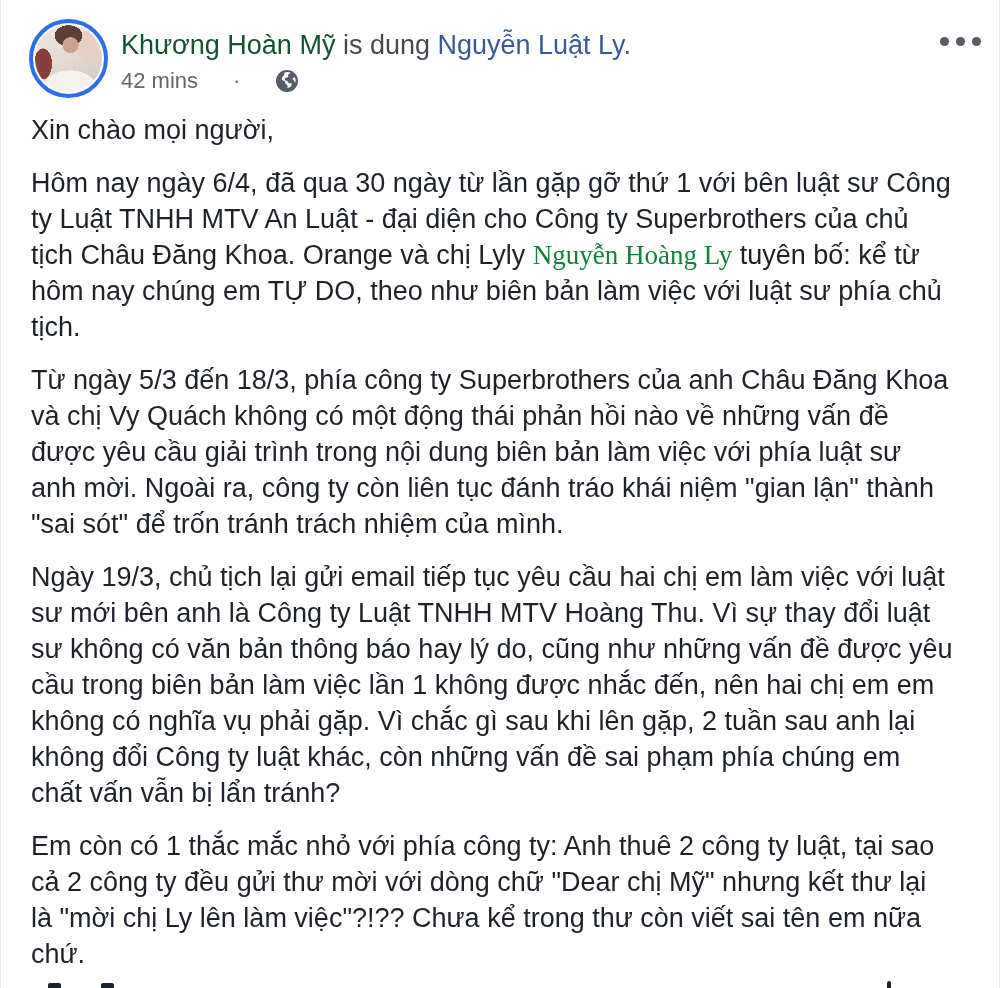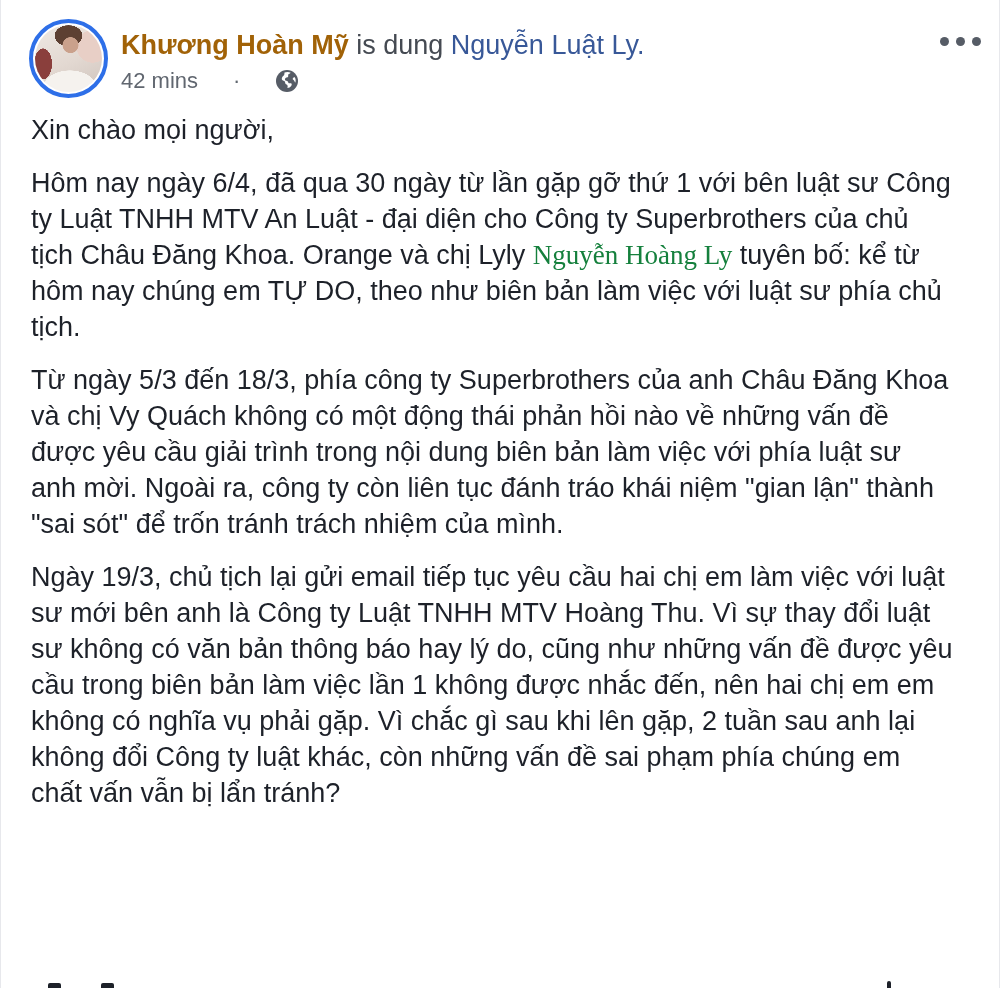--- a/index.html
+++ b/index.html
@@ -25,21 +25,21 @@
       radial-gradient(circle at 53% 30%, #caa18c 0 13%, rgba(0,0,0,0) 14%),
       radial-gradient(ellipse 34% 26% at 50% 16%, #5d4032 0 60%, rgba(0,0,0,0) 61%),
       radial-gradient(ellipse 22% 38% at 12% 58%, #8a3f3c 0 60%, rgba(0,0,0,0) 61%),
       radial-gradient(ellipse 58% 40% at 52% 96%, #f5f2ee 0 70%, rgba(0,0,0,0) 71%),
       radial-gradient(ellipse 40% 40% at 86% 32%, #e8cfc6 0 60%, rgba(0,0,0,0) 61%),
       linear-gradient(155deg,#efe9e3 0%,#e2d8d1 55%,#cfc4bd 100%);
   }
 
   .header-text { margin-left:92px; padding-top:8px; }
   .title-line { font-size:27px; line-height:34px; color:#454a52; }
-  .author-link { color:#a16207; font-weight:700; text-decoration:none; cursor:pointer; }
+  .author-link { color:#14532d; font-weight:400; text-decoration:none; cursor:pointer; }
   .tagged-link { color:#385898; text-decoration:none; cursor:pointer; }
 
   .meta-line { display:flex; align-items:center; margin-top:6px; font-size:22px; color:#616770;gap:28px; }
   .meta-sep { margin:0 7px; }
   .globe-icon svg { display:block; width:24px; height:24px; }
 
   .more-button {
     position:absolute; right:14px; top:33px; display:flex; gap:7px;
     padding:4px; cursor:pointer; align-items:center;
   }
@@ -113,20 +113,24 @@
 "sai sót" để trốn tránh trách nhiệm của mình.</span></p>
 
     <p><span>Ngày 19/3, chủ tịch lại gửi email tiếp tục yêu cầu hai chị em làm việc với luật
 sư mới bên anh là Công ty Luật TNHH MTV Hoàng Thu. Vì sự thay đổi luật
 sư không có văn bản thông báo hay lý do, cũng như những vấn đề được yêu
 cầu trong biên bản làm việc lần 1 không được nhắc đến, nên hai chị em em
 không có nghĩa vụ phải gặp. Vì chắc gì sau khi lên gặp, 2 tuần sau anh lại
 không đổi Công ty luật khác, còn những vấn đề sai phạm phía chúng em
 chất vấn vẫn bị lẩn tránh?</span></p>
 
+    <p><span>Em còn có 1 thắc mắc nhỏ với phía công ty: Anh thuê 2 công ty luật, tại sao
+cả 2 công ty đều gửi thư mời với dòng chữ "Dear chị Mỹ" nhưng kết thư lại
+là "mời chị Ly lên làm việc"?!?? Chưa kể trong thư còn viết sai tên em nữa
+chứ.</span></p>
   </div>
 
   <div class="clipped-line">
     <i class="m1"></i>
       <i class="m2"></i>
       <i class="m3"></i>
   </div>
 
 </div>
 

